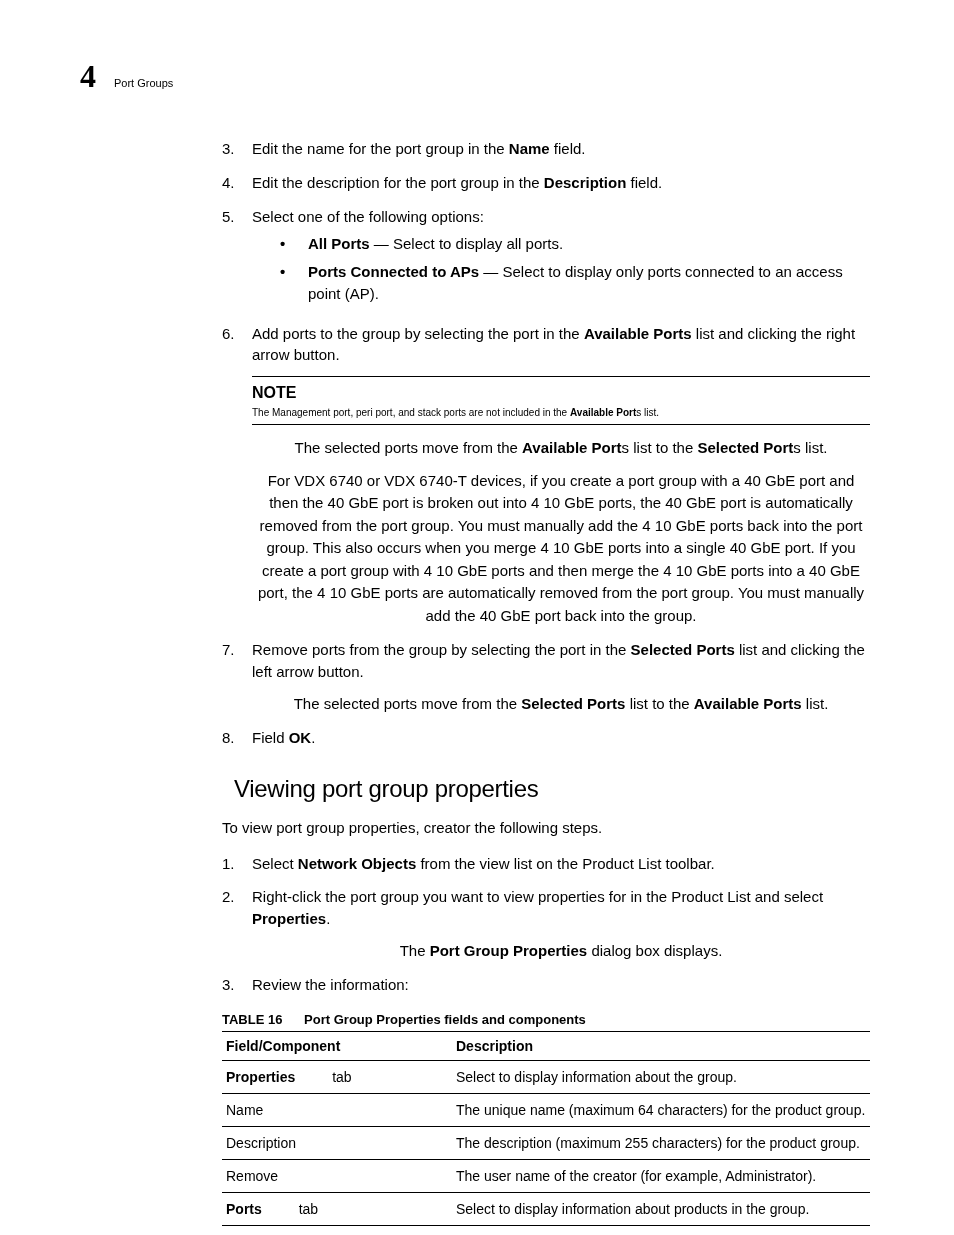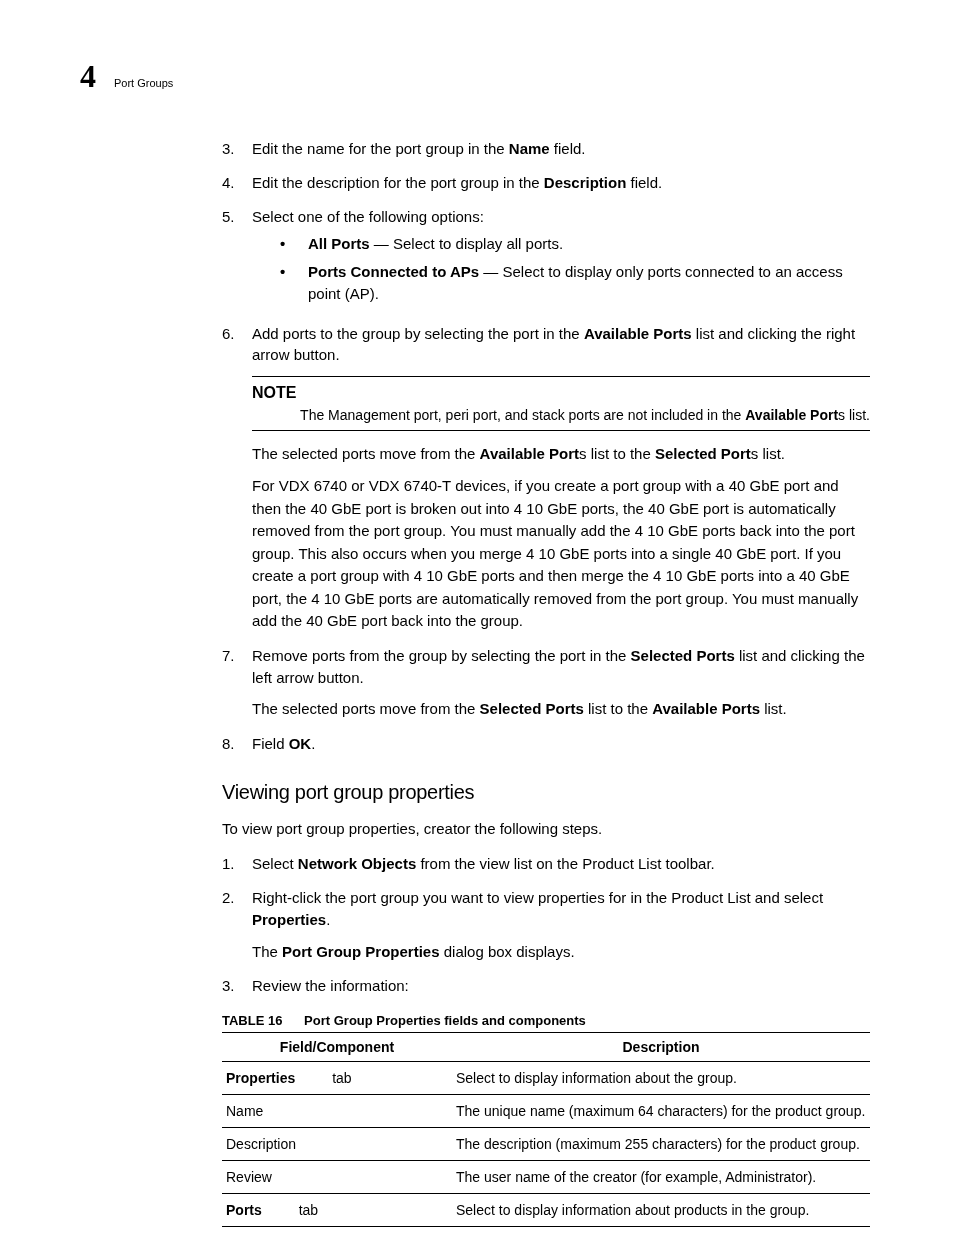--- a/index.html
+++ b/index.html
@@ -83,52 +83,52 @@
     border-top: 1.5px solid #000;
     border-bottom: 1.5px solid #000;
     padding: 4px 0 4px 0;
   }
   .note-label {
     font-weight: 700;
     font-size: 16px;
     margin-bottom: 2px;
   }
   .note-text {
-    font-size: 14px;
+    font-size: 10px;
     line-height: 1.4;
-    text-align: right;
   }
   .sub-para {
     margin: 10px 0 10px 30px;
     line-height: 1.5;
+    text-align: center;
   }
   .bold { font-weight: 700; }
   h2.section {
     font-family: Arial, Helvetica, sans-serif;
     font-weight: 400;
-    font-size: 20px;
-    margin: 26px 0 14px 0;
+    font-size: 24px;
+    margin: 26px 0 14px 12px;
     letter-spacing: -0.3px;
   }
   .lead {
     margin-bottom: 14px;
     line-height: 1.45;
   }
   .table-caption {
     font-size: 13px;
     margin: 16px 0 4px 0;
   }
   .table-caption .tbl-label { font-weight: 700; }
   table.props {
     width: 100%;
     border-collapse: collapse;
     font-size: 14px;
   }
   table.props thead th {
-    text-align: center;
+    text-align: left;
     font-weight: 700;
     border-top: 1.5px solid #000;
     border-bottom: 1.5px solid #000;
     padding: 6px 4px;
   }
   table.props tbody td {
     border-bottom: 1px solid #000;
     padding: 8px 4px;
     vertical-align: top;
   }
@@ -277,21 +277,21 @@
         </tr>
         <tr>
           <td class="indent">Name</td>
           <td>The unique name (maximum 64 characters) for the product group.</td>
         </tr>
         <tr>
           <td class="indent">Description</td>
           <td>The description (maximum 255 characters) for the product group.</td>
         </tr>
         <tr>
-          <td class="indent">Review</td>
+          <td class="indent">Remove</td>
           <td>The user name of the creator (for example, Administrator).</td>
         </tr>
         <tr>
           <td><span class="bold">Ports</span><span class="tab-suffix"> tab</span></td>
           <td>Select to display information about products in the group.</td>
         </tr>
         <tr class="last">
           <td class="indent">Port Count</td>
           <td>The number of ports in the group.</td>
         </tr>

